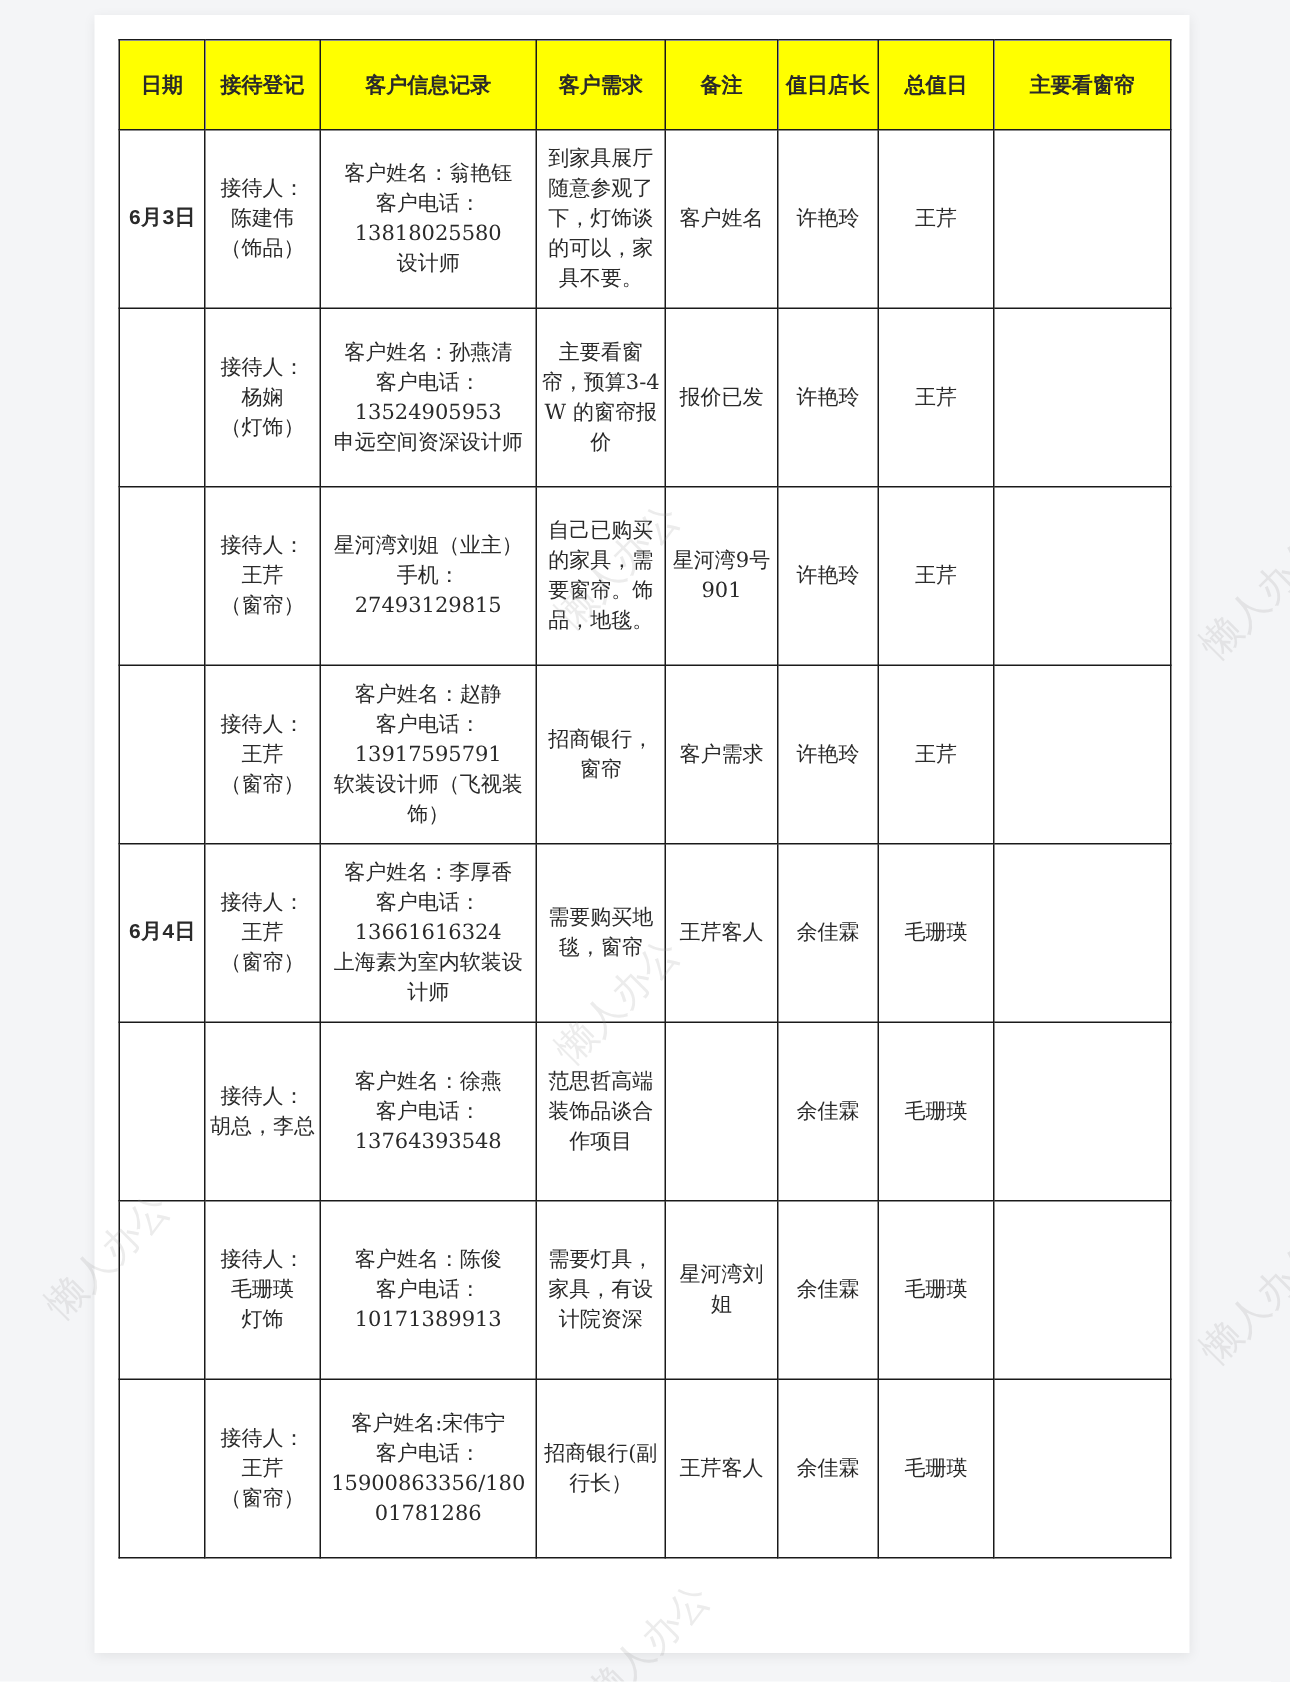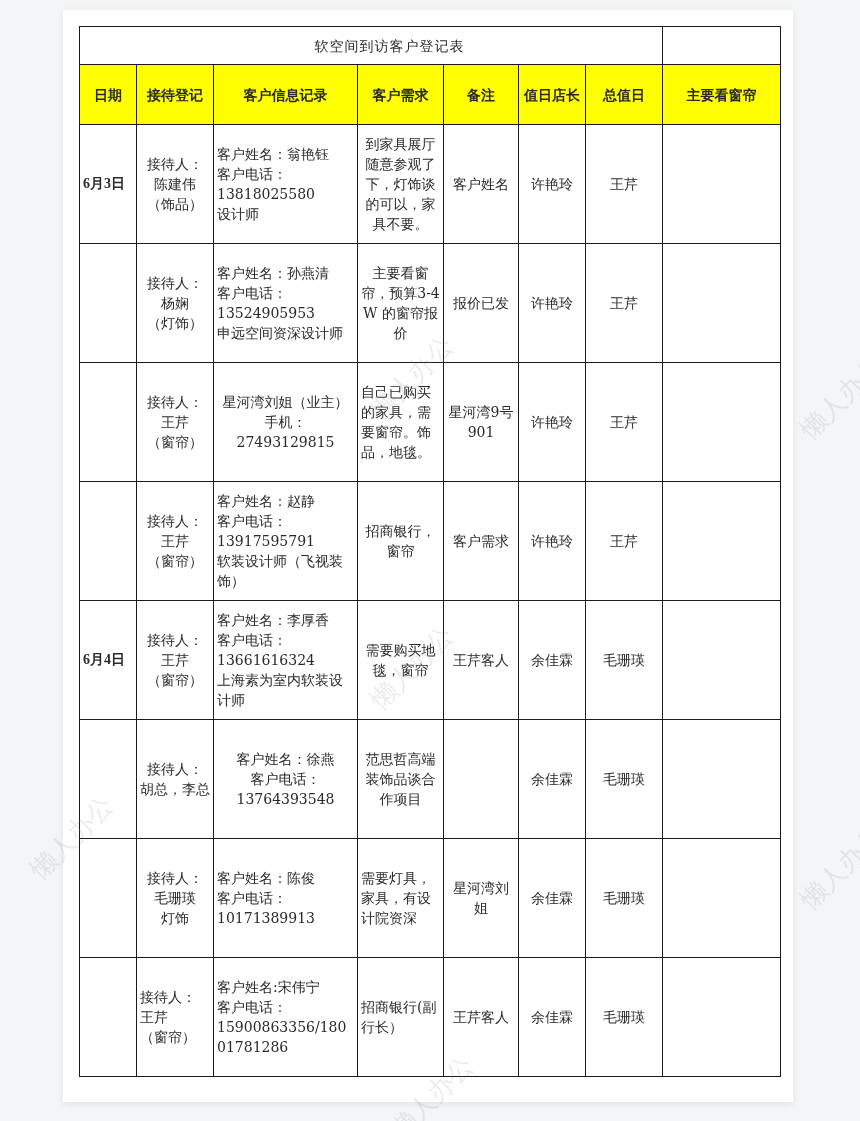--- a/index.html
+++ b/index.html
@@ -39,24 +39,24 @@
     letter-spacing: 1px; padding-left: 40px !important;
   }
   .head-row th {
     height: 59px; background: #ffff00;
     font-family: "DejaVu Sans", "Liberation Sans", sans-serif;
     font-weight: bold; font-size: 14px; color: #111;
     text-align: center; white-space: nowrap; padding: 0;
   }
   .data-row td { height: 118px; }
   .c { text-align: center; }
-  .l { text-align: left; }
+  .l { text-align: center; }
   .date {
-    font-family: Liberation Serif, serif;
-    font-weight: bold; font-size: 14px; color: #111; padding: 0;
+    font-family: Liberation Mono, monospace;
+    font-weight: bold; font-size: 14px; color: #111; text-align: center; padding: 0;
   }
   .watermark {
     position: absolute; color: rgba(150,150,150,0.18);
     font-family: "DejaVu Sans", sans-serif; font-size: 26px;
     transform: rotate(-45deg); pointer-events: none; white-space: nowrap;
   }
 </style>
 </head>
 <body>
 
@@ -66,24 +66,20 @@
       <col style="width:57px">
         <col style="width:77px">
         <col style="width:144px">
         <col style="width:86px">
       <col style="width:75px">
         <col style="width:67px">
         <col style="width:77px">
         <col style="width:118px">
     </colgroup>
     <tbody>
-        <tr class="title-row">
-      <td colspan="7" class="title-cell">软空间到访客户登记表</td>
-      <td></td>
-    </tr>
     <tr class="head-row">
       <th>日期</th>
       <th>接待登记</th>
       <th>客户信息记录</th>
       <th>客户需求</th>
       <th>备注</th>
       <th>值日店长</th>
       <th>总值日</th>
       <th>主要看窗帘</th>
     </tr>

